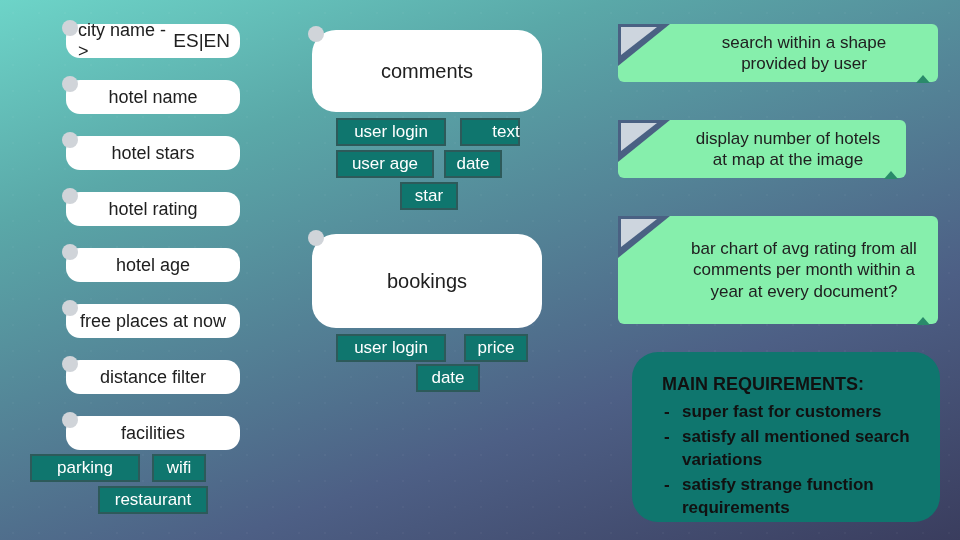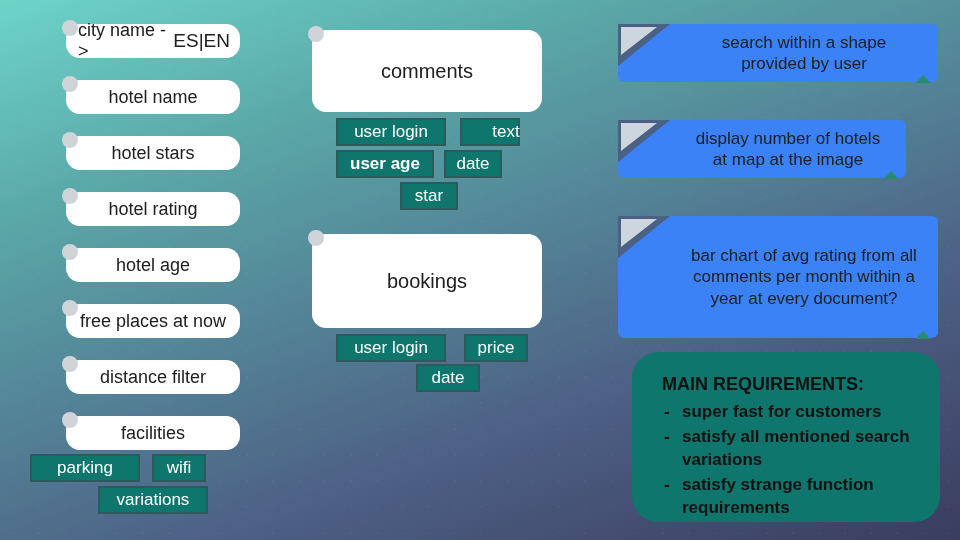--- a/index.html
+++ b/index.html
@@ -49,32 +49,32 @@
     font-size:17px;
     display:flex;
     align-items:center;
     justify-content:center;
   }
 
   
   .card {
     position:absolute;
     background:#fff;
-    border-radius:14px;
+    border-radius:24px;
     color:#202020;
     display:flex;
     align-items:center;
     justify-content:center;
     font-size:20px;
   }
 
   
   .callout {
     position:absolute;
-    background:#3b82f6;
+    background:#86efac;
     border-radius:6px;
     color:#202020;
     font-size:17px;
     display:flex;
     align-items:center;
     justify-content:center;
     text-align:center;
     padding: 6px 18px 6px 70px;
     line-height:1.25;
   }
@@ -162,34 +162,34 @@
   <span>facilities</span>
 </div>
 
 <div class="chip" style="left:30px; top:454px; width:110px; height:28px;">
   <span>parking</span>
 </div>
 <div class="chip" style="left:152px; top:454px; width:54px; height:28px;">
   <span>wifi</span>
 </div>
 <div class="chip" style="left:98px; top:486px; width:110px; height:28px;">
-  <span>variations</span>
+  <span>restaurant</span>
 </div>
 
 <div class="dot" style="left:308px; top:26px;"></div>
 <div class="card" style="left:312px; top:30px; width:230px; height:82px;">
   <span>comments</span>
 </div>
 <div class="chip" style="left:336px; top:118px; width:110px; height:28px;">
   <span>user login</span>
 </div>
 <div class="chip" style="left:460px; top:118px; width:60px; height:28px;padding-left:32px;">
   <span>text</span>
 </div>
-<div class="chip" style="left:336px; top:150px; width:98px; height:28px;font-weight:bold;">
+<div class="chip" style="left:336px; top:150px; width:98px; height:28px;">
   <span>user age</span>
 </div>
 <div class="chip" style="left:444px; top:150px; width:58px; height:28px;">
   <span>date</span>
 </div>
 <div class="chip" style="left:400px; top:182px; width:58px; height:28px;">
   <span>star</span>
 </div>
 
 <div class="dot" style="left:308px; top:230px;"></div>
@@ -213,21 +213,21 @@
   <span class="tri"></span>
 </div>
 
 <div class="callout" style="left:618px; top:120px; width:288px; height:58px;">
   <span class="corner dark"></span>
   <span class="corner light"></span>
   <span>display number of hotels at map at the image</span>
   <span class="tri"></span>
 </div>
 
-<div class="callout" style="left:618px; top:216px; width:320px; height:122px;text-align:center;">
+<div class="callout" style="left:618px; top:216px; width:320px; height:108px;text-align:center;">
   <span class="corner dark"></span>
   <span class="corner light"></span>
   <span>bar chart of avg rating from all comments per month within a year at every document?</span>
   <span class="tri"></span>
 </div>
 
 <div class="reqbox" style="left:632px; top:352px; width:308px; height:170px;">
   <h3>MAIN REQUIREMENTS:</h3>
   <ul>
     <li>super fast for customers</li>

